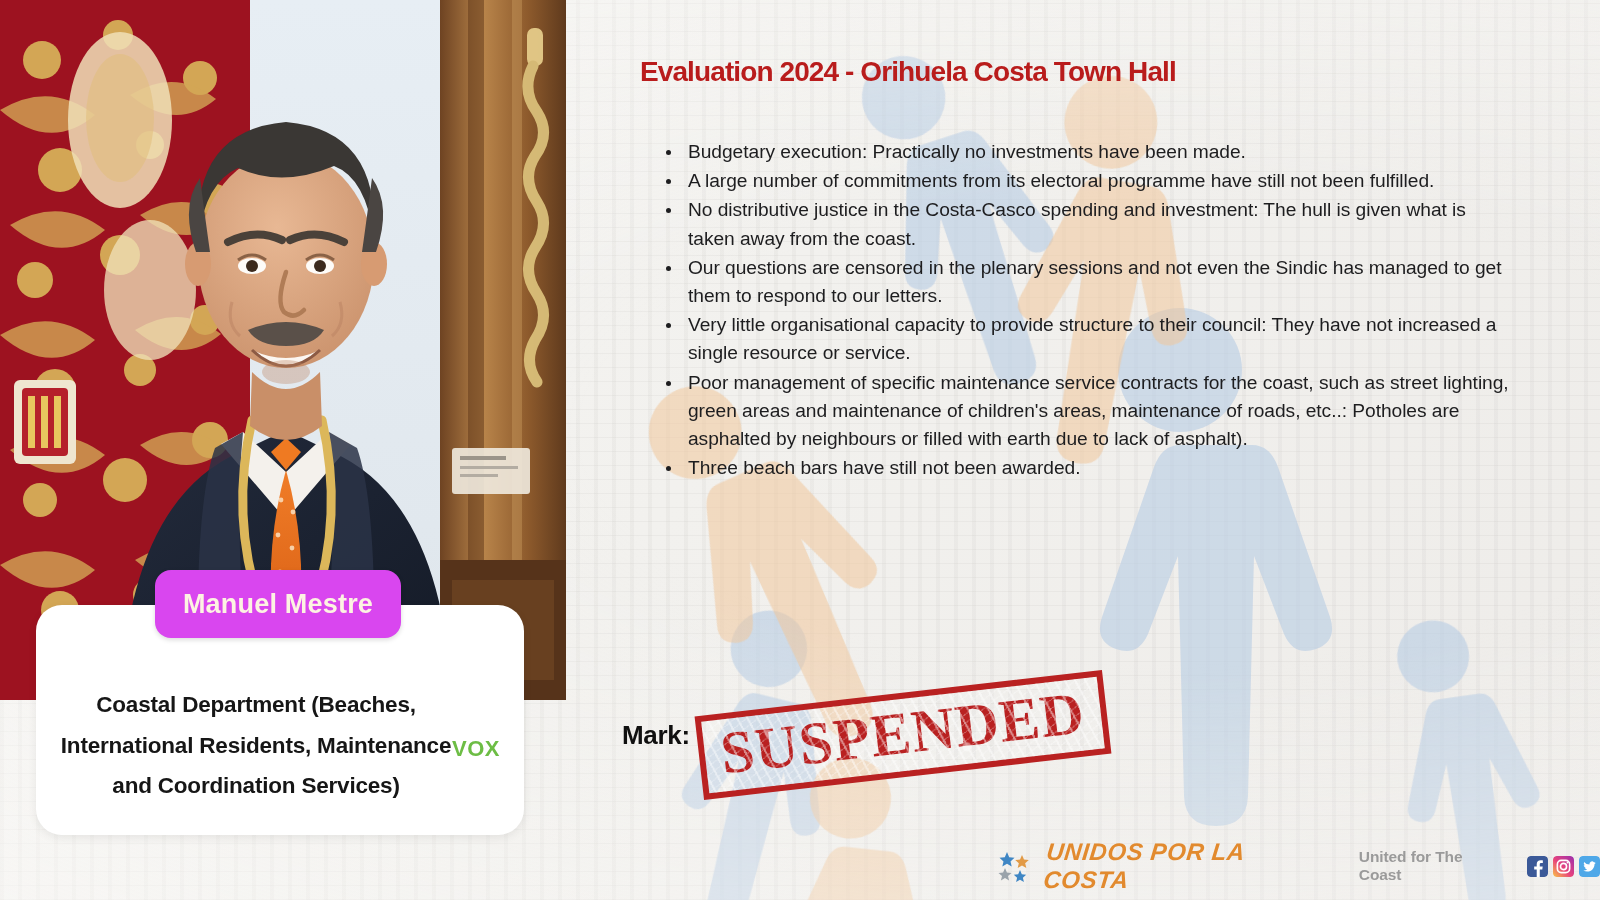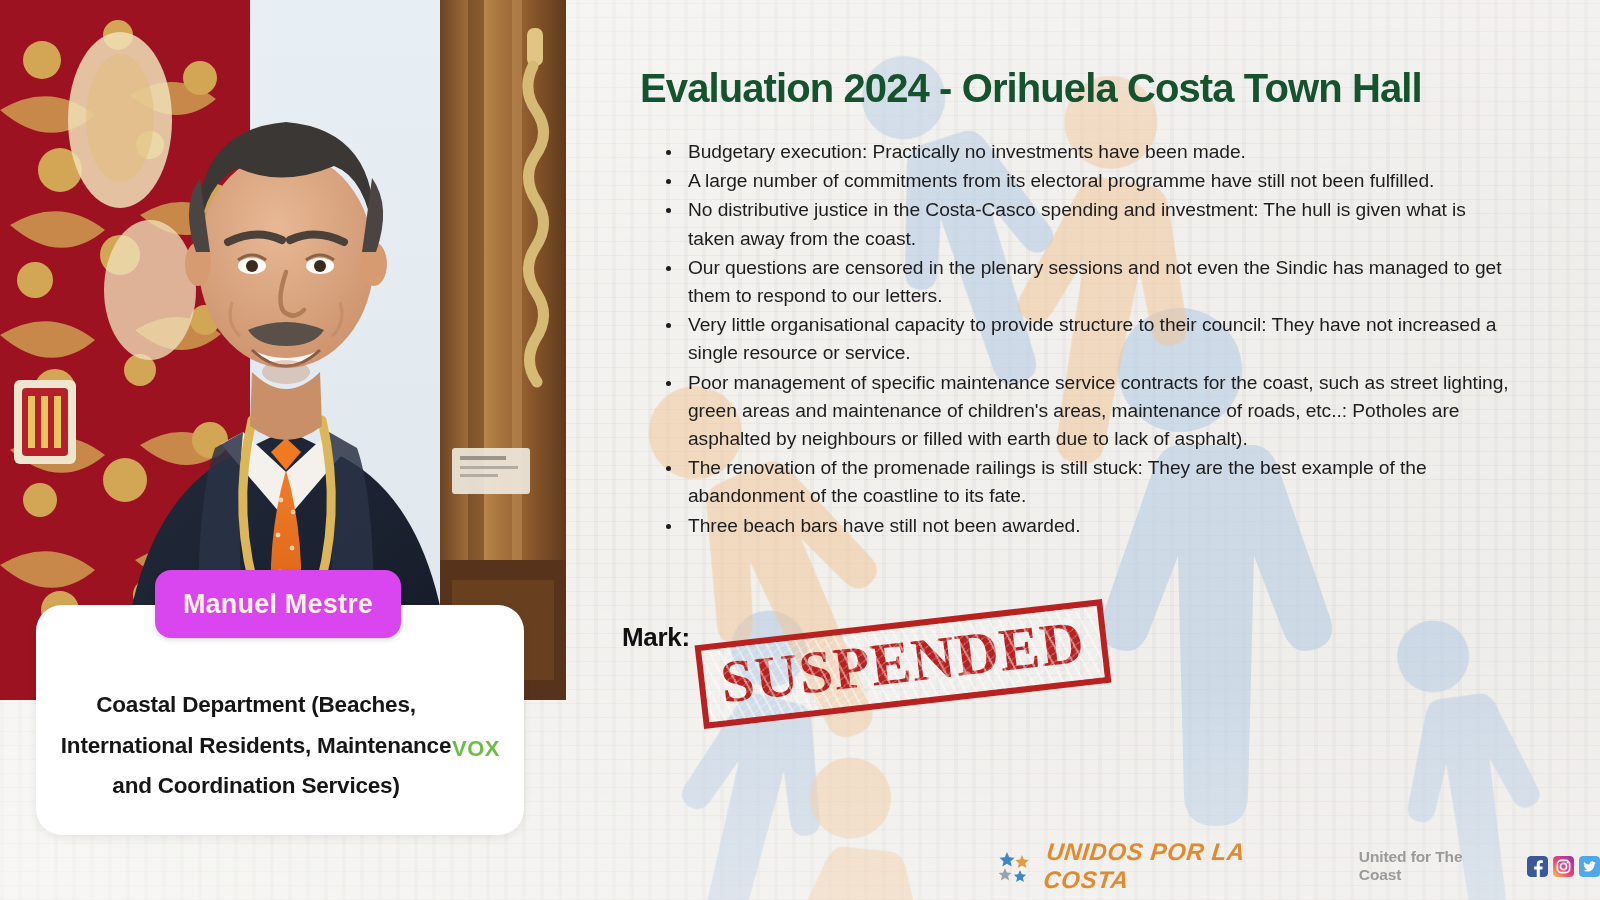--- a/index.html
+++ b/index.html
@@ -114,25 +114,25 @@
 
   
   .content {
     position: absolute;
     left: 640px; top: 0;
     width: 880px; height: 900px;
     z-index: 4;
   }
   .title {
     position: absolute;
-    left: 0; top: 66px;
+    left: 0; top: 56px;
     width: 880px;
-    font-size: 40px;
-    font-weight: bold;
-    color: #14532d;
+    font-size: 28px;
+    font-weight: bold;
+    color: #b91c1c;
     letter-spacing: -.9px;
     white-space: nowrap;
   }
 
   ul.bullets {
     position: absolute;
     left: 22px; top: 138px;
     width: 848px;
     list-style: none;
   }
@@ -150,23 +150,23 @@
     position: absolute;
     left: 4px; top: 12px;
     width: 5px; height: 5px;
     border-radius: 50%;
     background: #1d1d1f;
   }
 
   
   .mark-row {
     position: absolute;
-    left: -18px; top: 622px;
+    left: -18px; top: 693px;
     display: flex;
-    align-items: flex-start;
+    align-items: center;
   }
   .mark-label {
     font-size: 26px;
     font-weight: bold;
     color: #101010;
     letter-spacing: -.3px;
   }
   .stamp-wrap {
     position: relative;
     margin-left: 8px;
@@ -448,21 +448,20 @@
 
     <div class="title">Evaluation 2024 - Orihuela Costa Town Hall</div>
 
     <ul class="bullets">
       <li>Budgetary execution: Practically no investments have been made.</li>
       <li>A large number of commitments from its electoral programme have still not been fulfilled.</li>
       <li>No distributive justice in the Costa-Casco spending and investment: The hull is given what is taken away from the coast.</li>
       <li>Our questions are censored in the plenary sessions and not even the Sindic has managed to get them to respond to our letters.</li>
       <li>Very little organisational capacity to provide structure to their council: They have not increased a single resource or service.</li>
       <li>Poor management of specific maintenance service contracts for the coast, such as street lighting, green areas and maintenance of children's areas, maintenance of roads, etc..: Potholes are asphalted by neighbours or filled with earth due to lack of asphalt).</li>
-      <li>The renovation of the promenade railings is still stuck: They are the best example of the abandonment of the coastline to its fate.</li>
       <li>Three beach bars have still not been awarded.</li>
     </ul>
 
     <div class="mark-row">
       <div class="mark-label">Mark:</div>
       <div class="stamp-wrap">
         <div class="stamp">SUSPENDED</div>
       </div>
     </div>
   </div>

